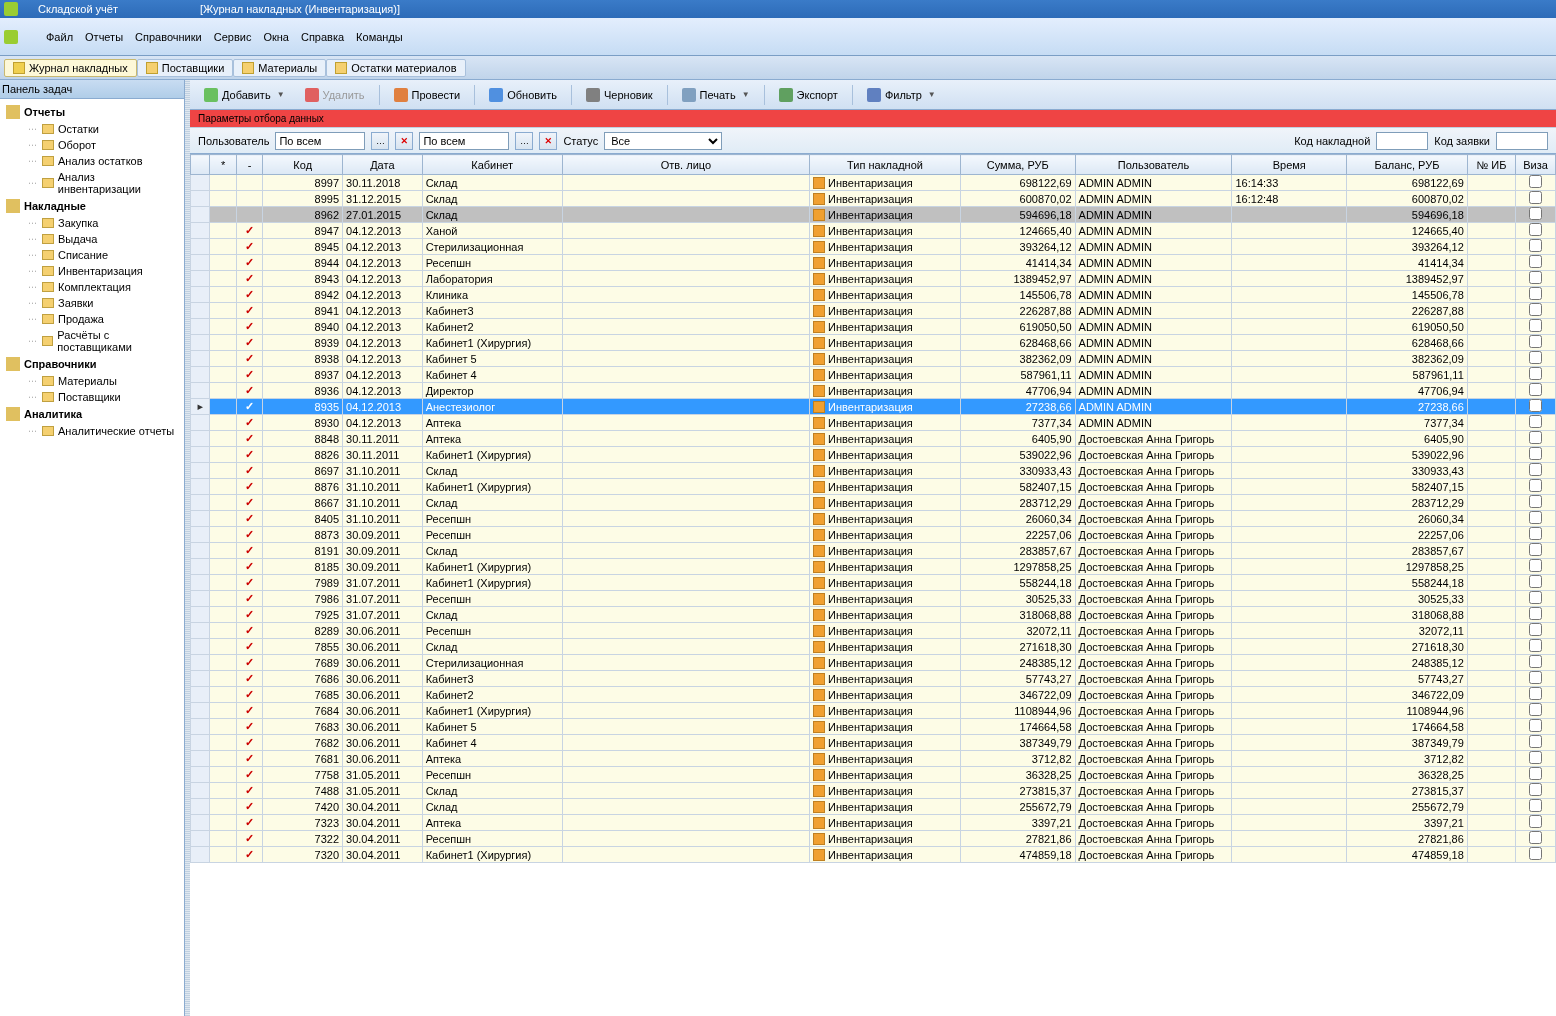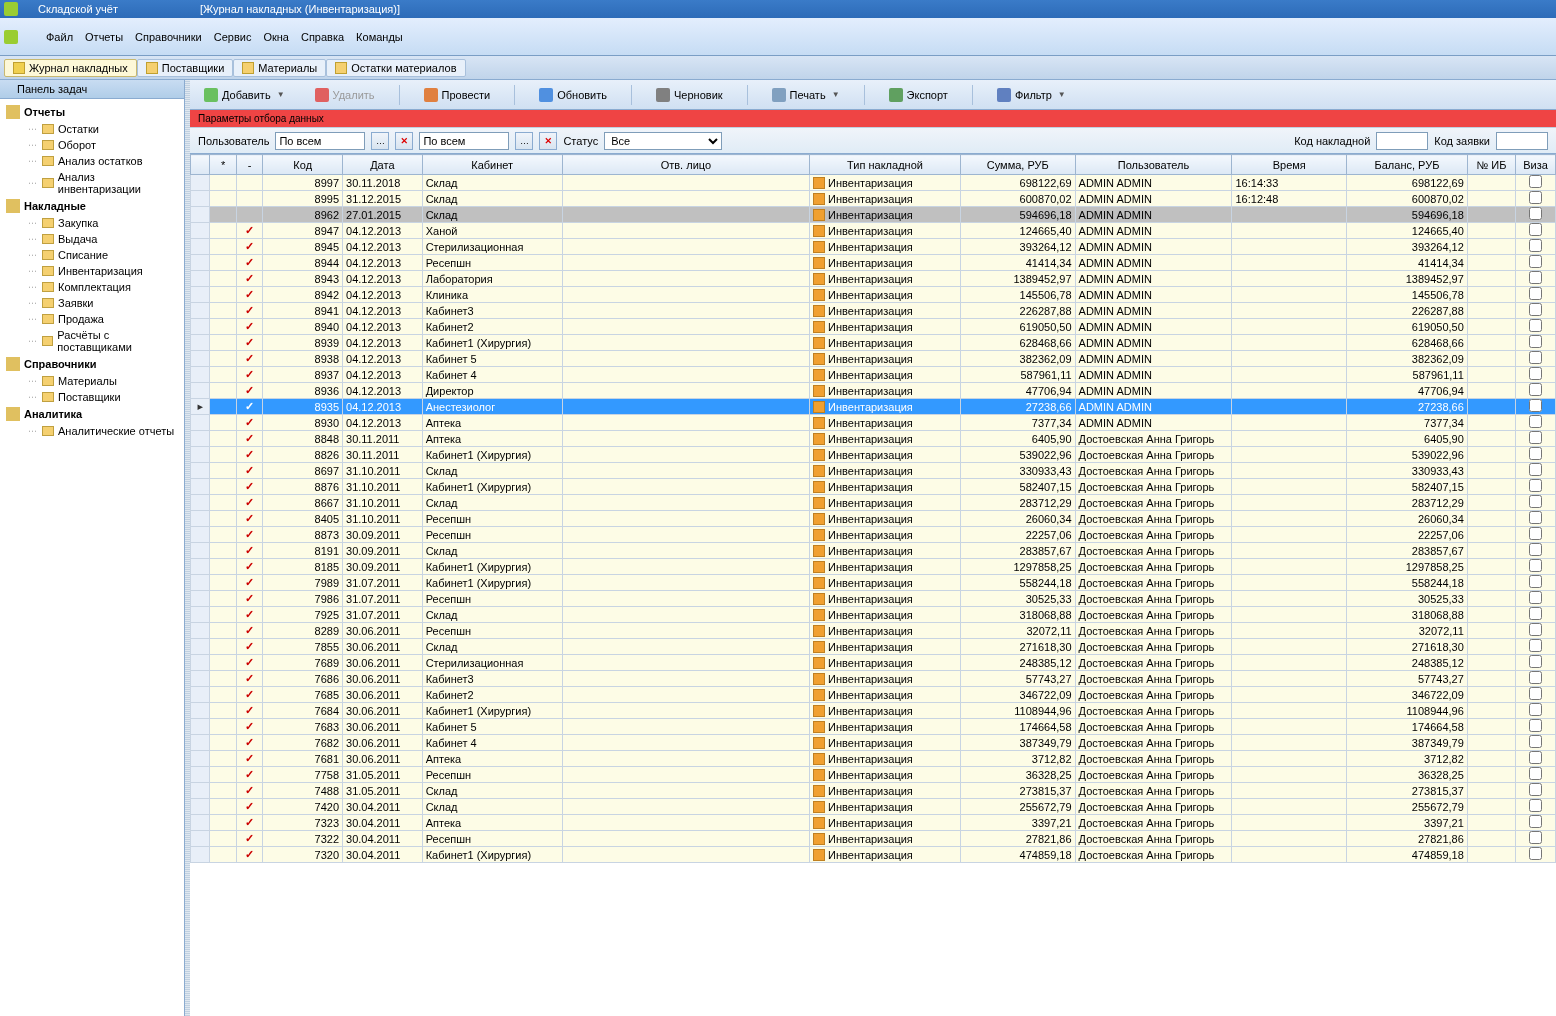--- a/index.html
+++ b/index.html
@@ -16,31 +16,31 @@
 .tab-bar { height: 24px; background: linear-gradient(to bottom, #d8e5f5, #c0d4ea); display: flex; align-items: center; padding: 2px 4px; gap: 4px; border-bottom: 1px solid #8aabd0; }
 .tab { display: flex; align-items: center; padding: 2px 8px; gap: 4px; background: #e8f0fa; border: 1px solid #a8c0dc; border-radius: 2px; cursor: default; }
 .tab.active { background: #fdf8d8; border-color: #c8b870; }
 .tab-icon { width: 12px; height: 12px; display: inline-block; }
 .tab-icon.yellow { background: #f0d050; border: 1px solid #c0a030; }
 .tab-icon.folder { background: #f5d070; border: 1px solid #c0a030; }
 
 .main-container { display: flex; height: calc(1016px - 18px - 22px - 24px); }
 
 .sidebar { width: 185px; background: linear-gradient(to bottom, #e8f0fa, #d4e2f2); border-right: 1px solid #8aabd0; display: flex; flex-direction: column; }
-.sidebar-header { background: linear-gradient(to bottom, #c8dcf2, #b0cde8); padding: 3px 17px; border-bottom: 1px solid #8aabd0; font-weight: normal; }
+.sidebar-header { background: linear-gradient(to bottom, #c8dcf2, #b0cde8); padding: 3px 2px; border-bottom: 1px solid #8aabd0; font-weight: normal; }
 .tree { padding: 4px 0; background: #fff; flex: 1; overflow: auto; }
 .tree-section { display: flex; align-items: center; gap: 4px; padding: 2px 6px; font-weight: bold; cursor: default; }
 .tree-section .icon { width: 14px; height: 14px; background: #e0c060; display: inline-block; }
 .tree-item { display: flex; align-items: center; gap: 4px; padding: 2px 6px 2px 28px; cursor: default; }
 .tree-dots { color: #999; font-size: 9px; margin-right: 2px; letter-spacing: -1px; }
 .tree-item .icon { width: 12px; height: 10px; background: #f5d070; border: 1px solid #c0a040; display: inline-block; }
 
 .content { flex: 1; display: flex; flex-direction: column; background: #fff; }
 
-.toolbar { height: 30px; background: linear-gradient(to bottom, #e8f0fa, #d0e0f2); border-bottom: 1px solid #8aabd0; display: flex; align-items: center; padding: 0 6px; gap: 14px; }
+.toolbar { height: 30px; background: linear-gradient(to bottom, #e8f0fa, #d0e0f2); border-bottom: 1px solid #8aabd0; display: flex; align-items: center; padding: 0 6px; gap: 4px; }
 .tool-btn { display: flex; align-items: center; gap: 4px; padding: 3px 8px; cursor: default; border-radius: 2px; }
 .tool-btn.disabled { color: #999; }
 .tool-sep { width: 1px; height: 20px; background: #a8c0dc; margin: 0 2px; }
 .tool-icon { width: 14px; height: 14px; display: inline-block; border-radius: 2px; }
 .tool-icon.add { background: #6ac060; }
 .tool-icon.del { background: #e06060; }
 .tool-icon.check { background: #e08040; }
 .tool-icon.refresh { background: #5090e0; }
 .tool-icon.draft { background: #808080; }
 .tool-icon.print { background: #80a0c0; }

